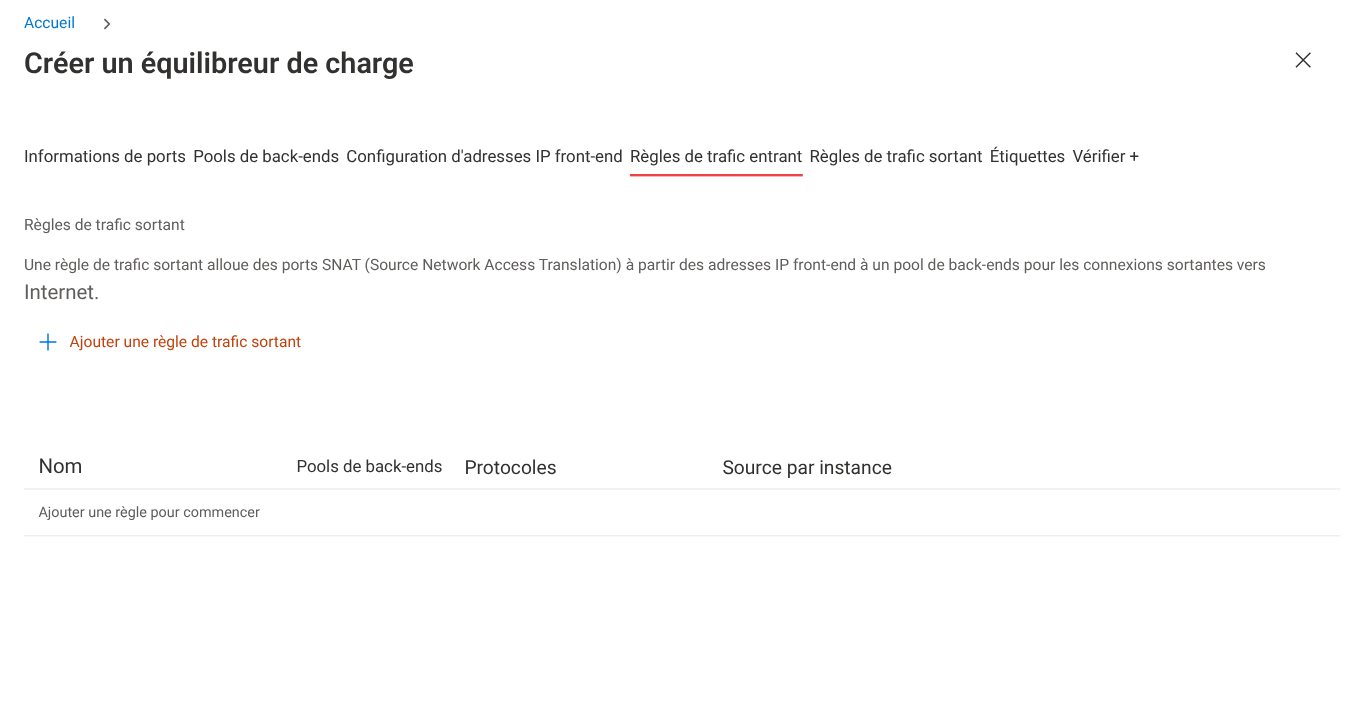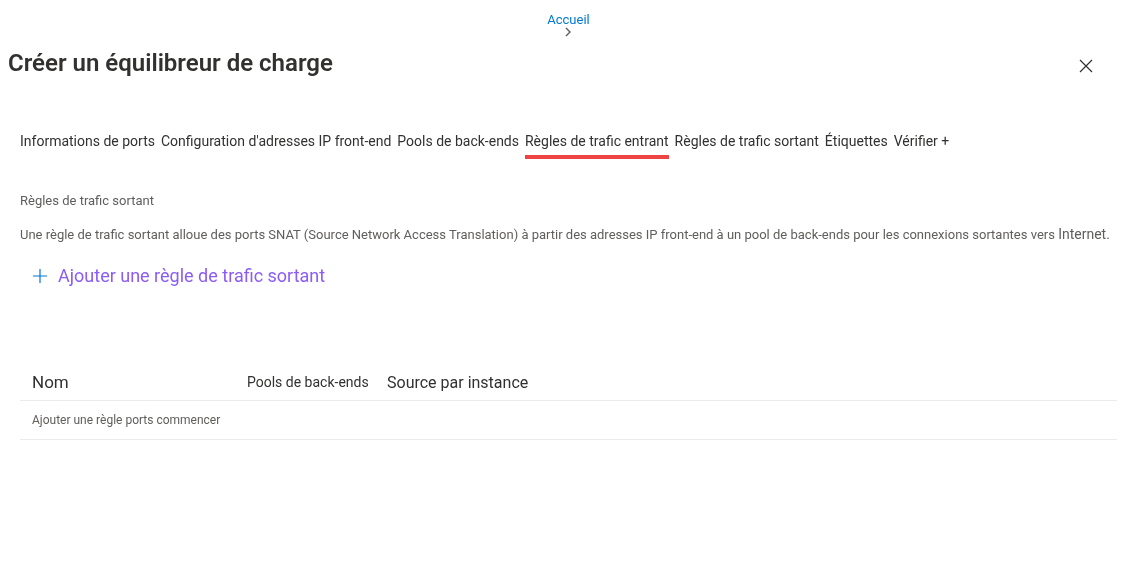--- a/index.html
+++ b/index.html
@@ -8,39 +8,38 @@
       font-size: 13px;
       color: #323130;
       background: #fff;
       width: 1137px;
       height: 587px;
       overflow: hidden;
     }
     .breadcrumb {
       display: flex;
       align-items: center;
-      gap: 0;
+      gap: 24px;
       padding: 12px 20px 4px 20px;
       font-size: 13px;
-      flex-direction: column;
     }
     .breadcrumb a {
       color: #0078d4;
       text-decoration: none;
       cursor: pointer;
     }
     .breadcrumb .chevron {
       color: #605e5c;
       font-size: 11px;
     }
     .header-row {
       display: flex;
-      align-items: flex-end;
+      align-items: flex-start;
       justify-content: space-between;
-      padding: 8px 40px 8px 8px;
+      padding: 8px 40px 8px 20px;
     }
     .page-title {
       font-size: 24px;
       font-weight: 600;
       color: #323130;
     }
     .close-btn {
       cursor: pointer;
       font-size: 16px;
       color: #323130;
@@ -54,59 +53,59 @@
       white-space: nowrap;
     }
     .tab {
       padding: 0 0 6px 0;
       margin-right: 6px;
       cursor: pointer;
       border-bottom: 2px solid transparent;
     }
     .tab.active {
       color: #323130;
-      border-bottom: 4px solid #ef4444;
+      border-bottom: 2px solid #ef4444;
       font-weight: 400;
     }
     .tab-inbound {
       
     }
     .section-heading {
       font-size: 13px;
       font-weight: 400;
       color: #605e5c;
       padding: 34px 20px 0 20px;
     }
     .section-desc {
       font-size: 13px;
       color: #605e5c;
       padding: 16px 20px 0 20px;
       line-height: 1.5;
     }
     .section-desc .emph {
-      font-size: 14px;
+      font-size: 17px;
       color: #605e5c;
       display: inline;
     }
     .add-row {
       display: flex;
       align-items: center;
       gap: 10px;
       padding: 20px 20px 0 32px;
       cursor: pointer;
     }
     .plus-icon {
       color: #0078d4;
       font-size: 18px;
       font-weight: 300;
       line-height: 1;
     }
     .add-row span.label {
-      font-size: 18px;
-      color: #8b5cf6;
+      font-size: 13px;
+      color: #c2410c;
     }
     .table-wrap {
       padding: 38px 20px 0 20px;
     }
     .table-header {
       display: flex;
       align-items: center;
       padding: 0 12px 8px 12px;
       margin-top: 48px;
     }
@@ -144,22 +143,22 @@
   <div class="page-title">Créer un équilibreur de charge</div>
   <div class="close-btn">
     <svg width="14" height="14" viewBox="0 0 14 14">
         <path d="M1 1 L13 13 M13 1 L1 13" stroke="#323130" stroke-width="1.2"></path>
       </svg>
   </div>
 </div>
 
 <div class="tabs">
   <div class="tab">Informations de ports</div>
+  <div class="tab">Pools de back-ends</div>
   <div class="tab">Configuration d'adresses IP front-end</div>
-  <div class="tab">Pools de back-ends</div>
   <div class="tab active tab-inbound">Règles de trafic entrant</div>
   <div class="tab">Règles de trafic sortant</div>
   <div class="tab">Étiquettes</div>
   <div class="tab">Vérifier +</div>
 </div>
 
 <div class="section-heading">Règles de trafic sortant</div>
 
 <div class="section-desc">
   <span>Une règle de trafic sortant alloue des ports SNAT (Source Network Access Translation) à partir des adresses IP front-end à un pool de back-ends pour les connexions sortantes vers </span>
@@ -172,16 +171,17 @@
         <path d="M8 1 V15 M1 8 H15" stroke="#0078d4" stroke-width="1.2"></path>
       </svg>
   </span>
   <span class="label">Ajouter une règle de trafic sortant</span>
 </div>
 
 <div class="table-wrap">
   <div class="table-header">
     <div class="th nom">Nom</div>
     <div class="th pool">Pools de back-ends</div>
+    <div class="th proto">Protocoles</div>
     <div class="th ports">Source par instance</div>
   </div>
-  <div class="table-empty">Ajouter une règle ports commencer</div>
+  <div class="table-empty">Ajouter une règle pour commencer</div>
 </div>
 
 </body></html>

